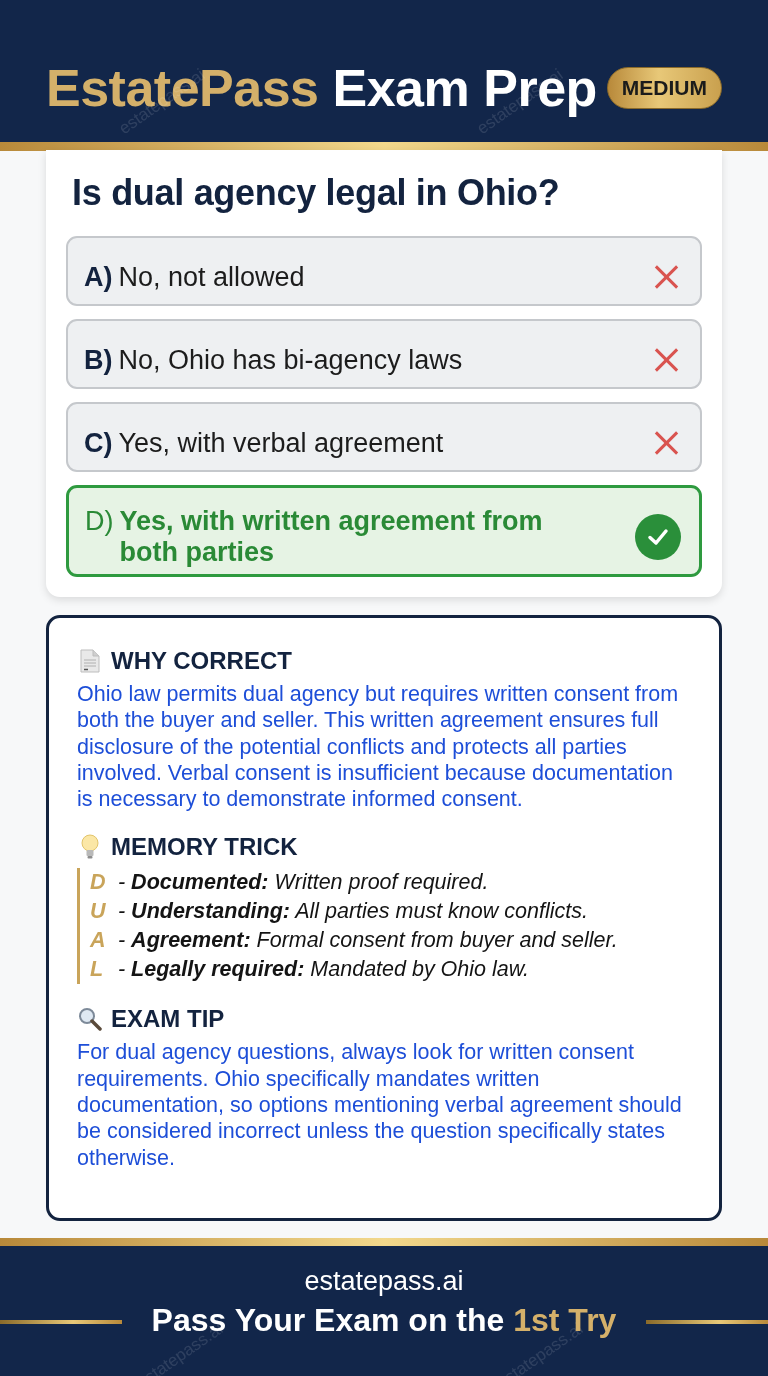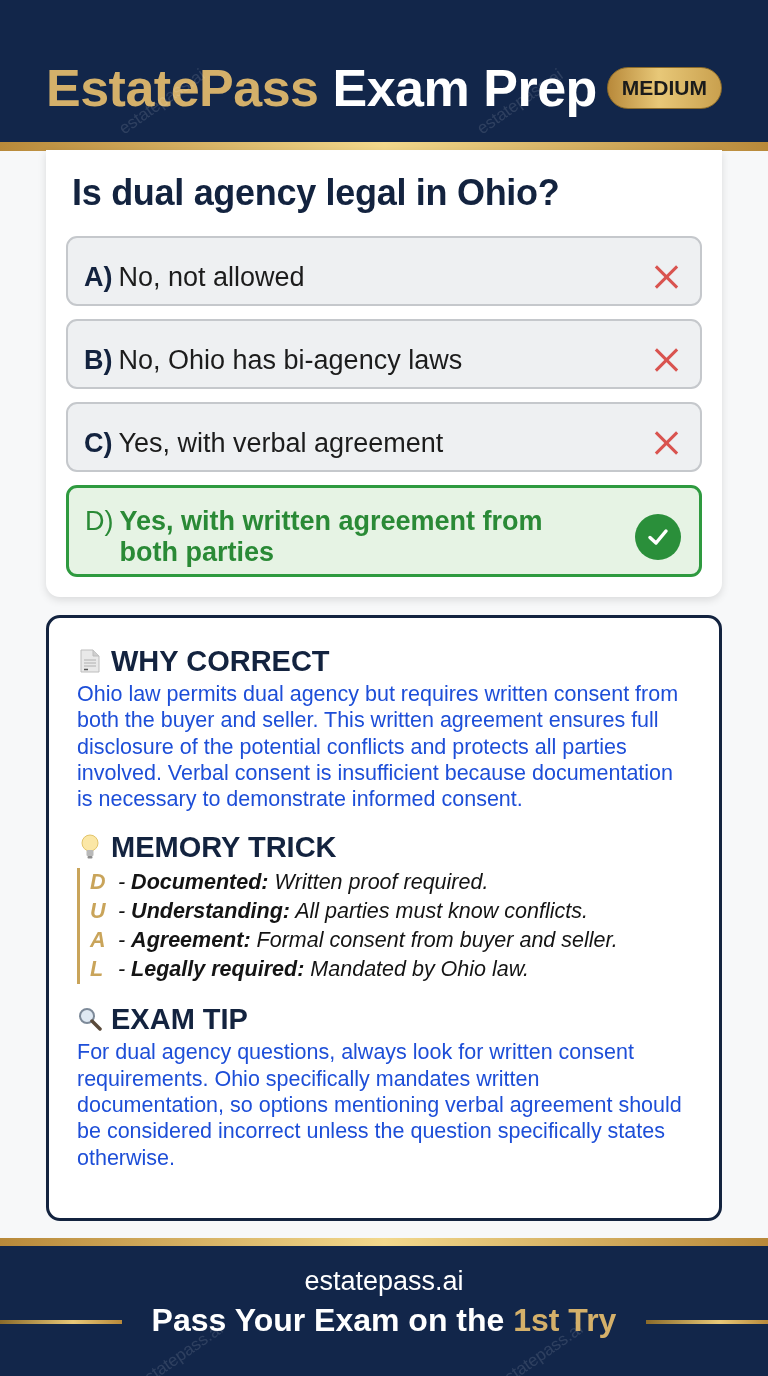--- a/index.html
+++ b/index.html
@@ -60,21 +60,21 @@
   .option.correct .letter { color: #2a8a36; font-weight: normal; }
   .check-circle {
     width: 46px; height: 46px; border-radius: 50%; background: #2a8f3a;
     display: flex; align-items: center; justify-content: center; flex-shrink: 0;
   }
   .explain {
     position: absolute; left: 46px; top: 615px; width: 676px; height: 606px;
     background: #ffffff; border: 3px solid #13233f; border-radius: 14px;
     padding: 26px 28px 0 28px;
   }
-  .sec-head { display: flex; align-items: center; font-size: 29px; font-weight: bold; color: #13233f; height: 34px; }
+  .sec-head { display: flex; align-items: center; font-size: 24px; font-weight: bold; color: #13233f; height: 34px; }
   .sec-head .ico { width: 26px; margin-right: 8px; display: inline-flex; justify-content: center; }
   .sec-body { font-size: 21.5px; line-height: 26.3px; color: #1d4ed8; margin-top: 3px; }
   .mnemonic { margin-top: 4px; border-left: 3px solid #c9a45a; padding-left: 10px; font-style: italic; }
   .mn-row { font-size: 21.5px; line-height: 29px; color: #141414; white-space: nowrap; }
   .mn-letter { display: inline-block; width: 22px; color: #c9a45a; font-weight: bold; }
   .mn-term { font-weight: bold; }
   .footer {
     position: absolute; left: 0; top: 1246px; width: 768px; height: 130px; background: #12264a;
   }
   .footer-site { position: absolute; left: 0; width: 768px; top: 20px; text-align: center; color: #ffffff; font-size: 27px; }

